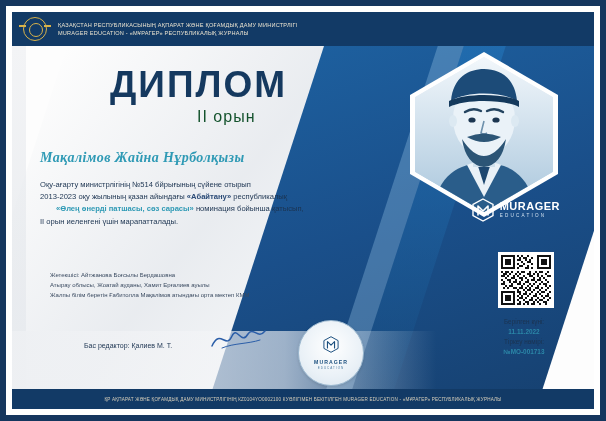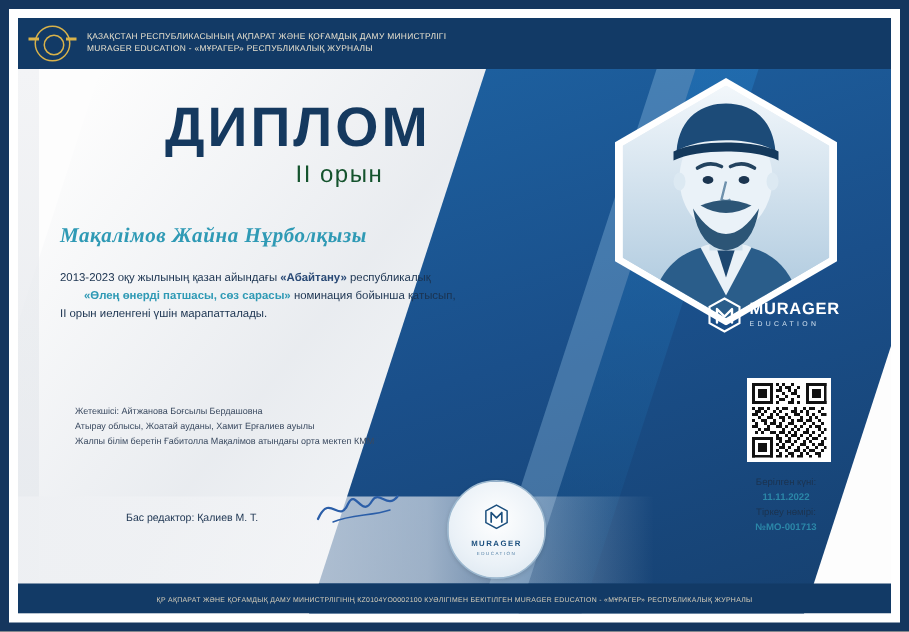--- a/index.html
+++ b/index.html
@@ -419,20 +419,21 @@
           </svg>
         </div>
       </div>
 
       <div class="title">ДИПЛОМ</div>
       <div class="subtitle">II орын</div>
 
       <div class="recipient">Мақалімов Жайна Нұрболқызы</div>
 
       <div class="body-text">
+        <div>Оқу-ағарту министрлігінің №514 бйрығының сүйене отырып</div>
         <div>
           <span>2013-2023 оқу жылының қазан айындағы </span><span class="hl">«Абайтану»</span><span> республикалық</span>
         </div>
         <div>
           <span class="accent">«Өлең өнерді патшасы, сөз сарасы»</span><span> номинация бойынша қатысып,</span>
         </div>
         <div>II орын иеленгені үшін марапатталады.</div>
       </div>
 
       <div class="meta-block">

